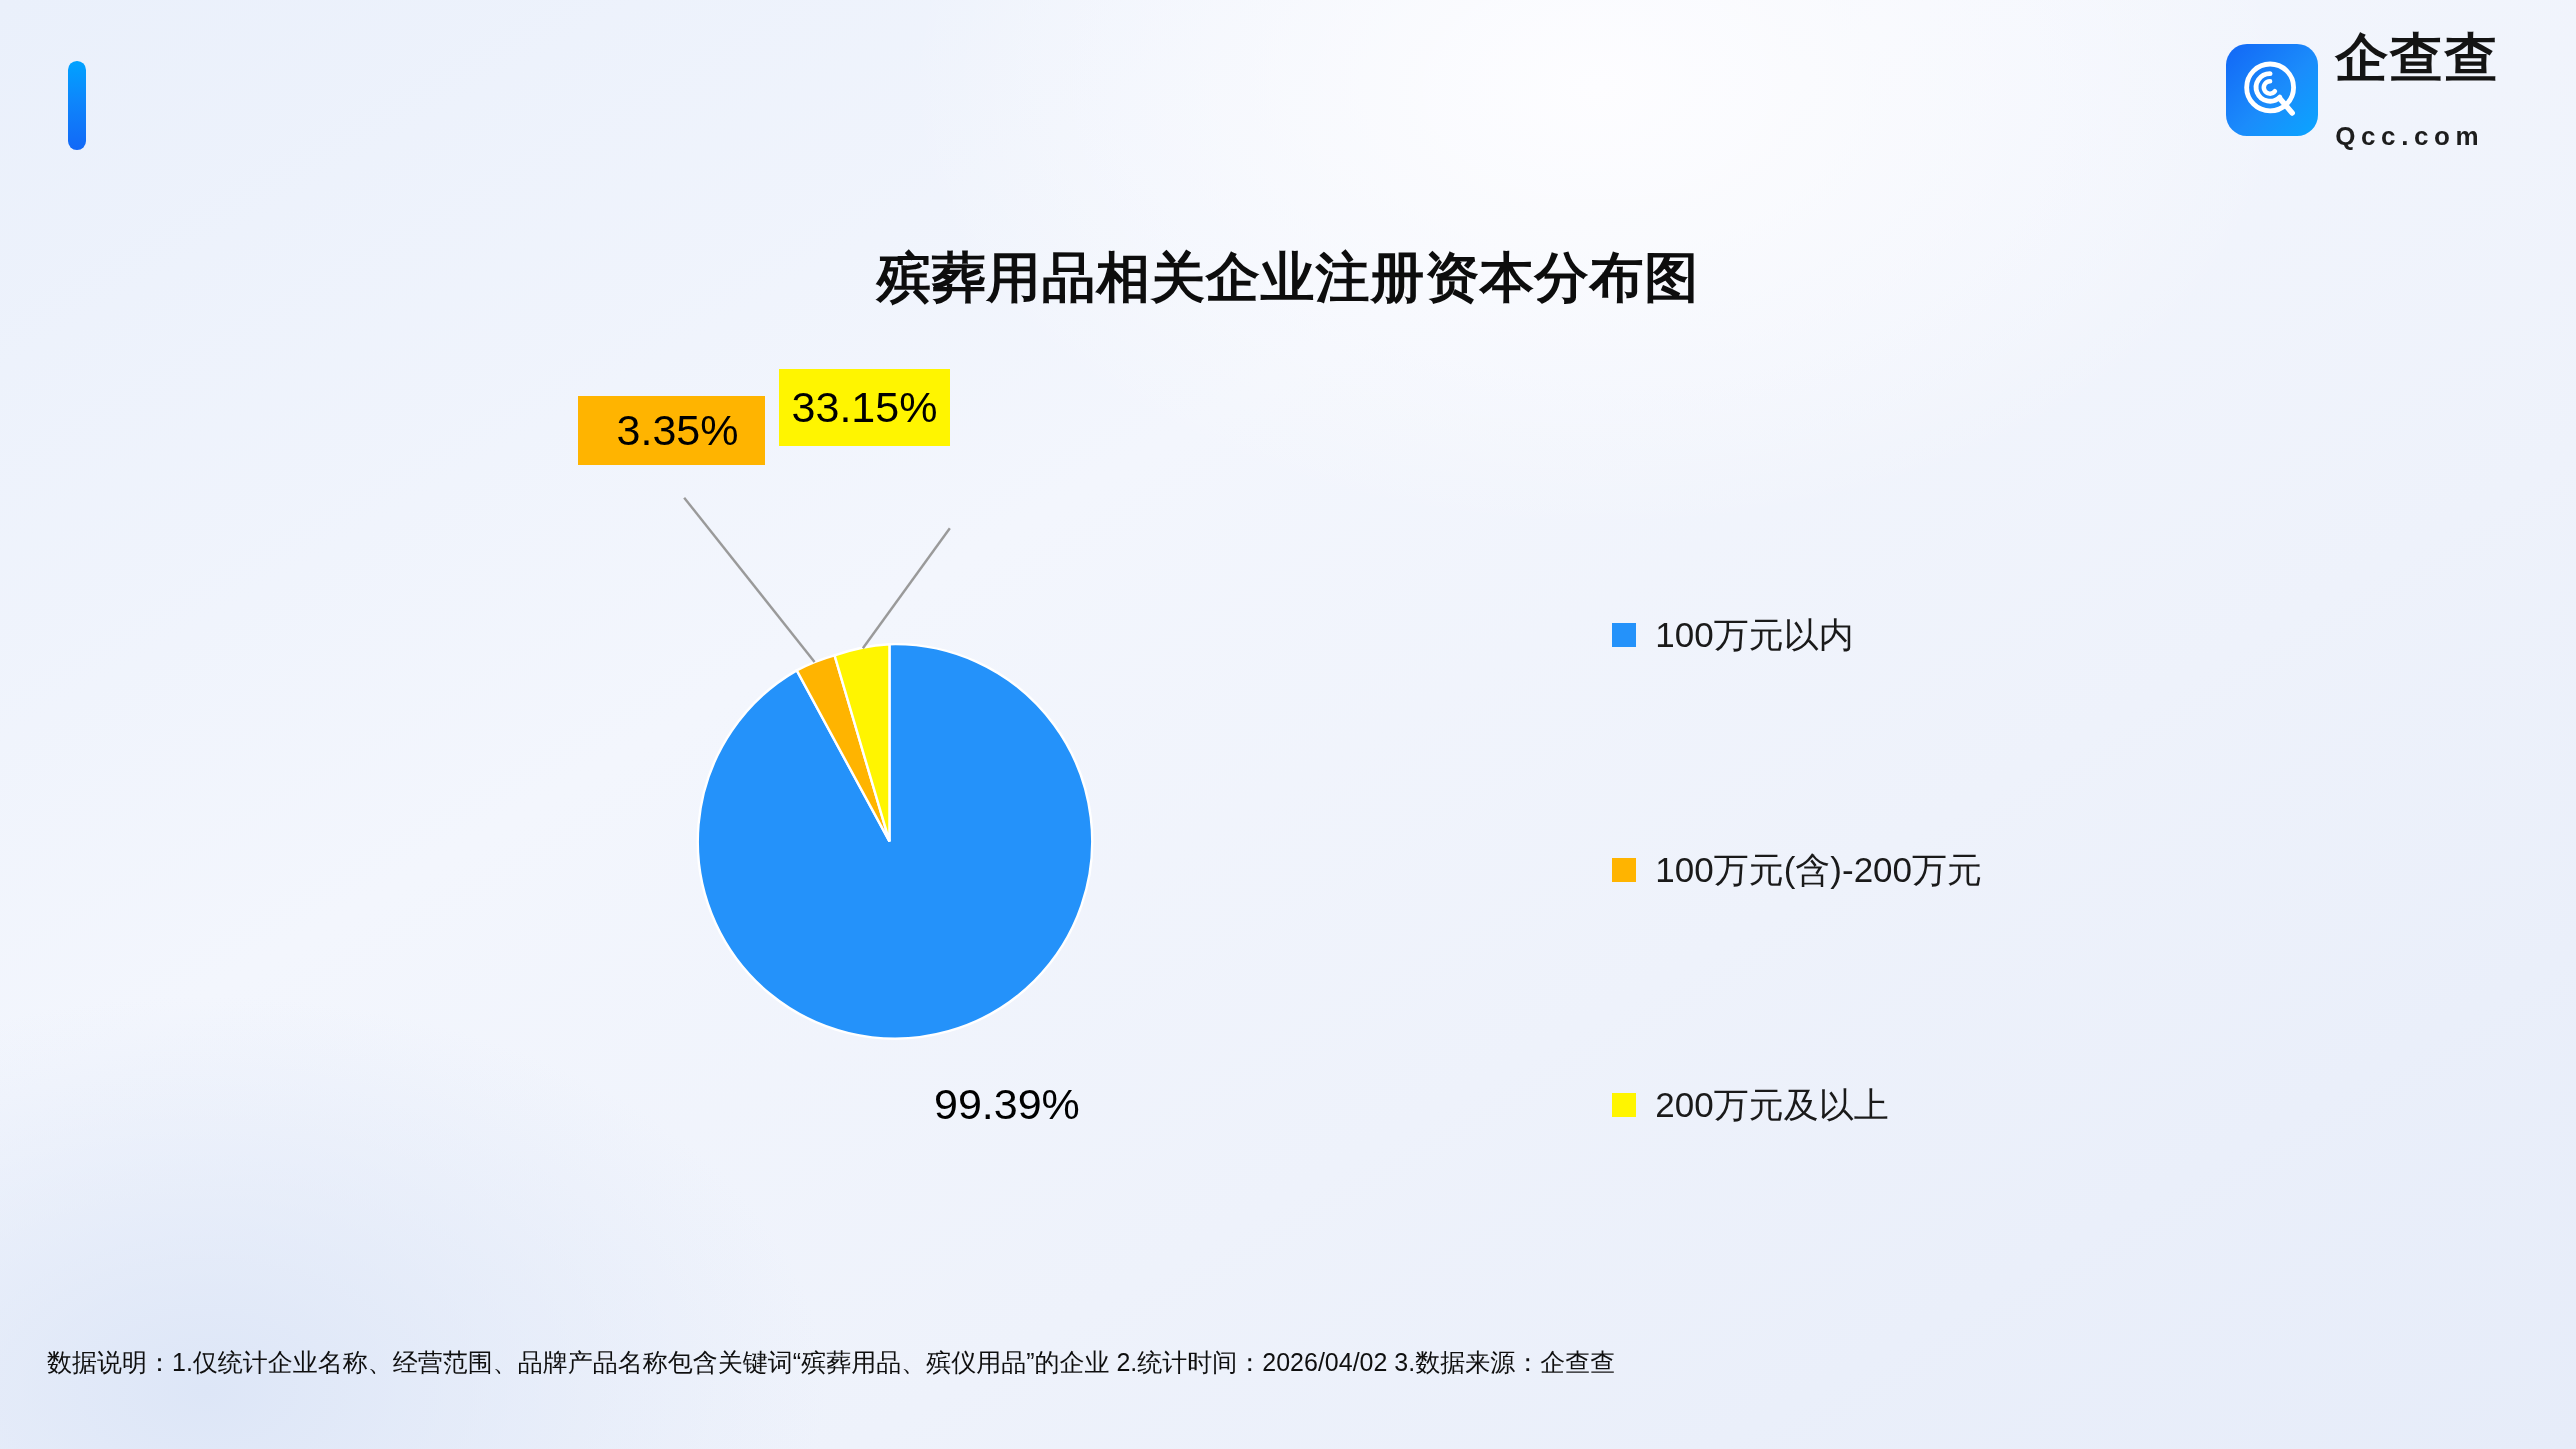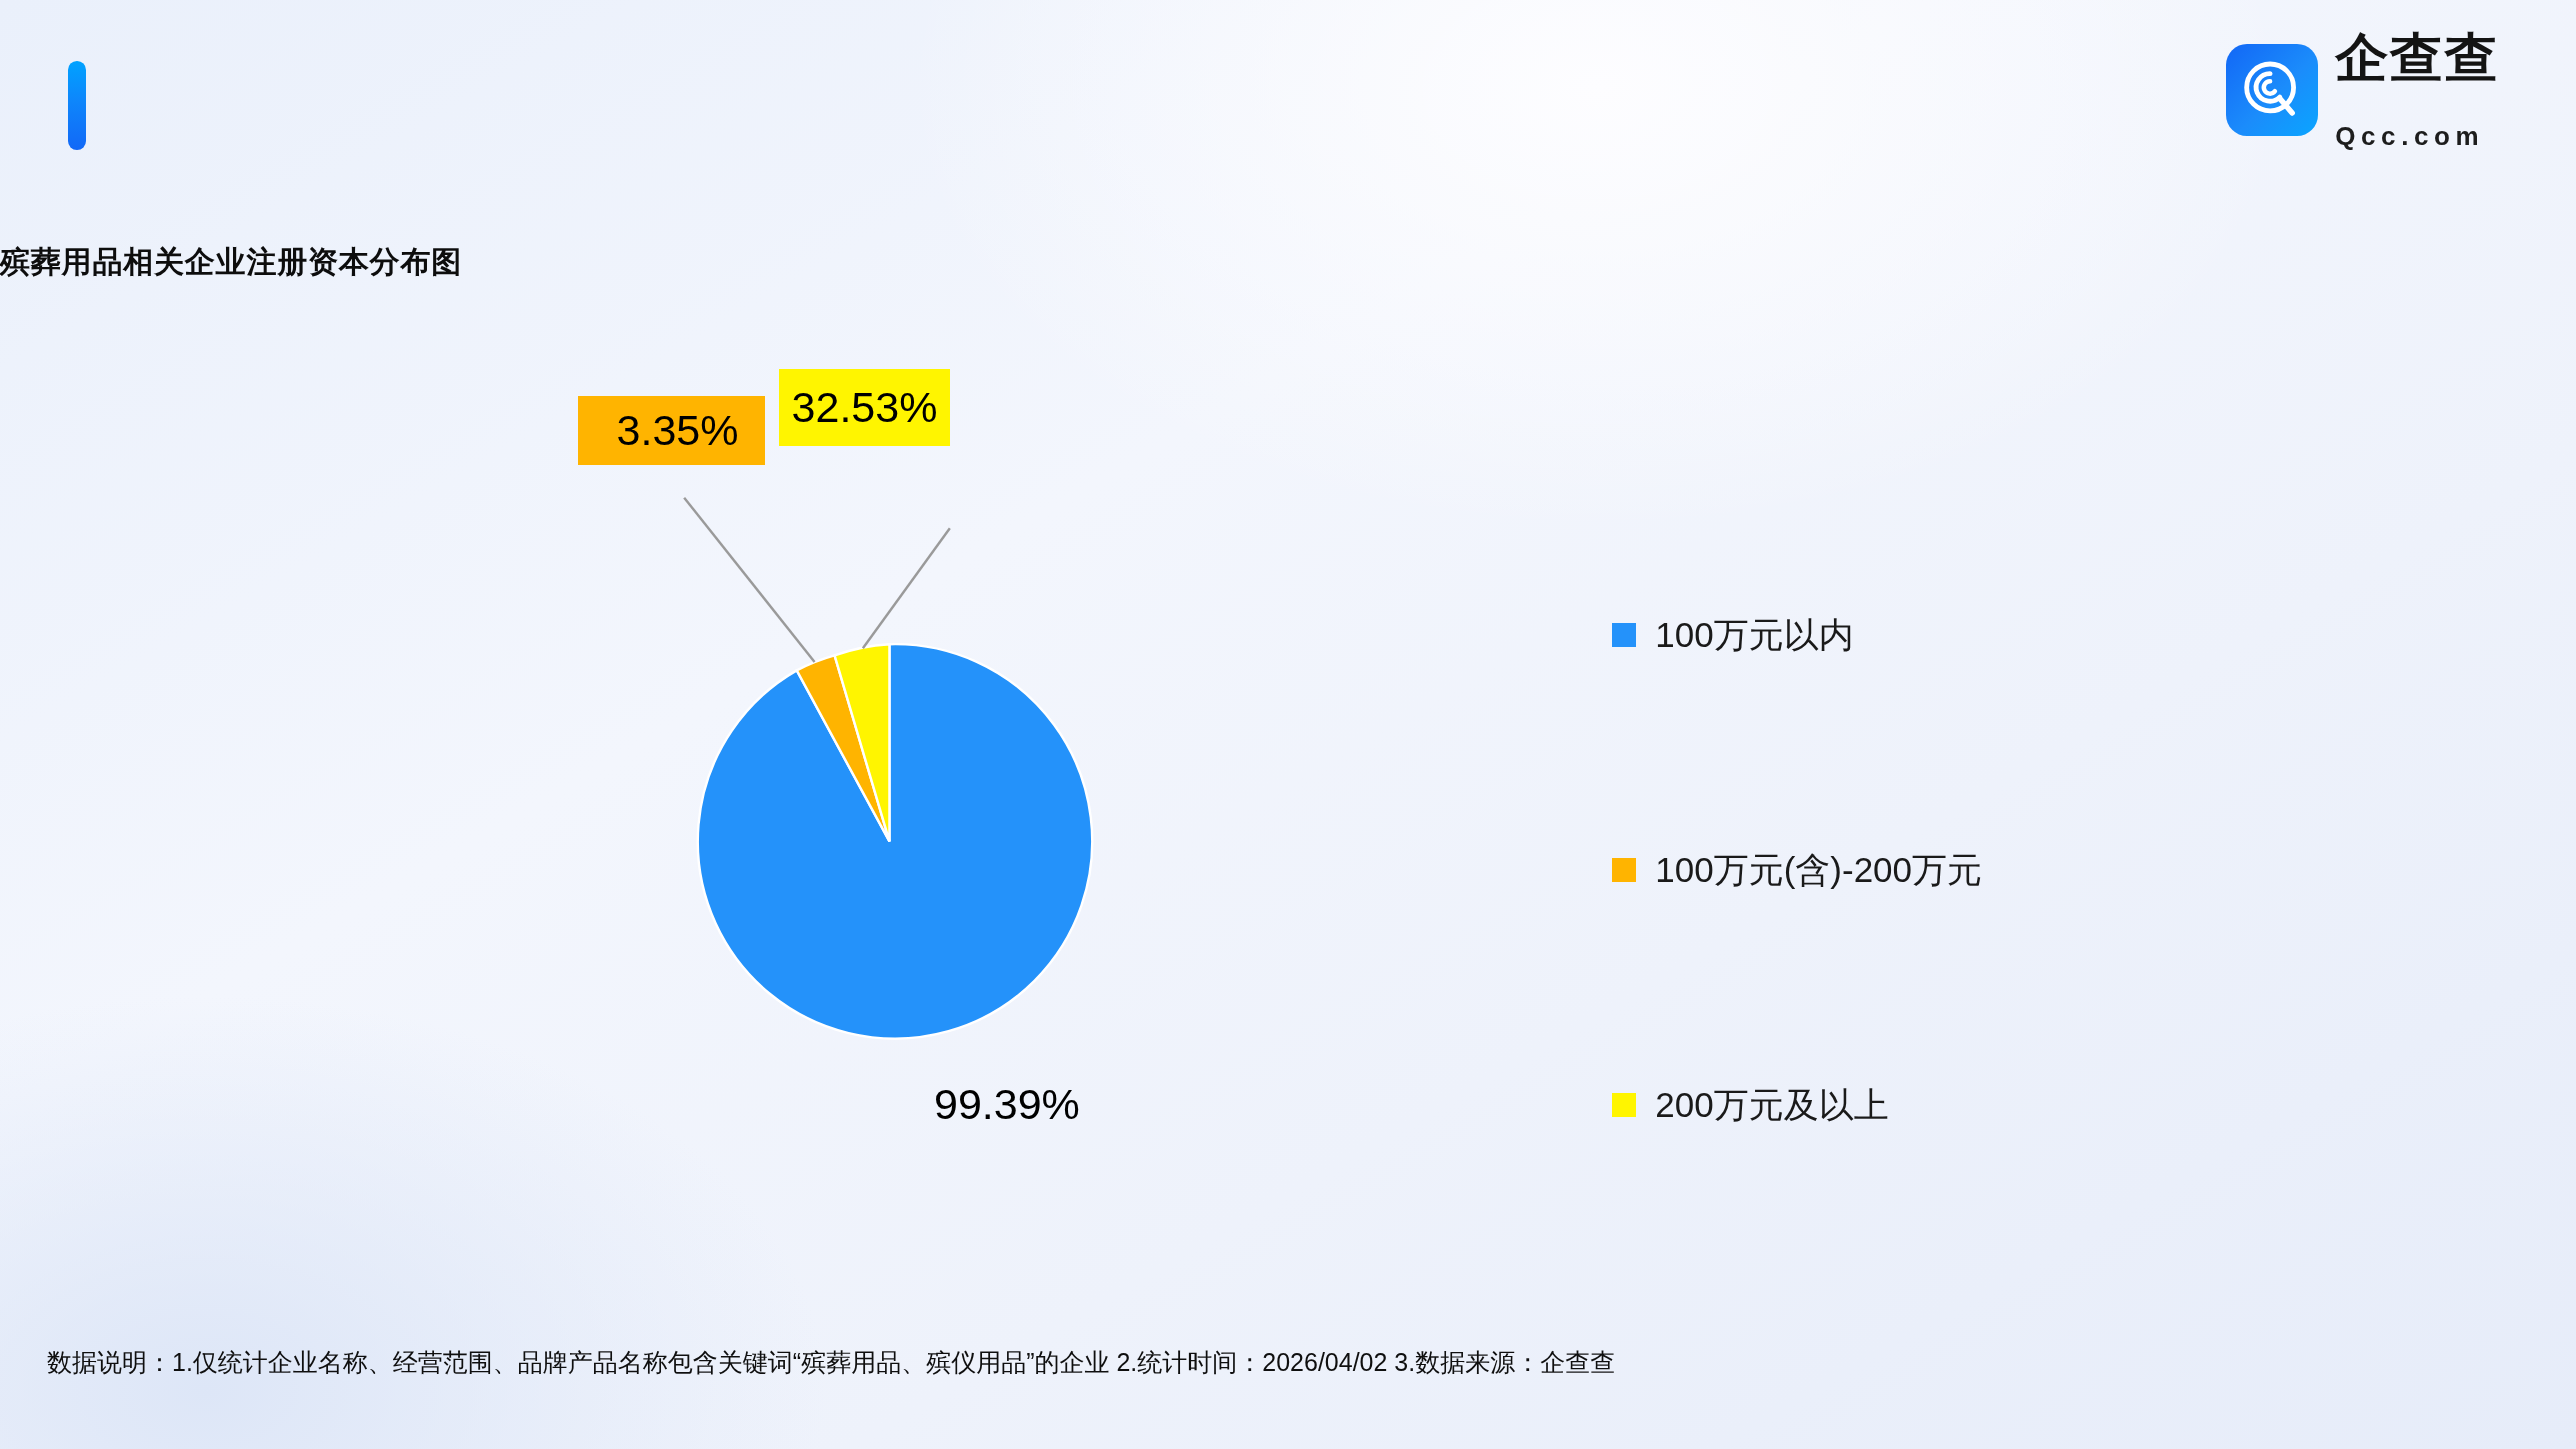--- a/index.html
+++ b/index.html
@@ -84,21 +84,22 @@
     line-height: 29px;
     margin-top: 1.6px;
   }
 
   
   .chart-title {
     position: absolute;
     left: 0;
     right: 0;
     top: 242px;
-    font-size: 30px;
+    text-align: center;
+    font-size: 54px;
     font-weight: 700;
     color: #0d0d0d;
     letter-spacing: 0.8px;
   }
   .pie-svg {
     position: absolute;
     left: 499px;
     top: 451px;
     width: 797px;
     height: 797px;
@@ -204,21 +205,21 @@
 
     <path d="M 485 485 L 369.85 272.47 A 245 245 0 0 1 416.87 253.87 Z" fill="#ffb400" stroke="#ffffff" stroke-width="3"></path>
 
     <path d="M 485 485 L 416.87 253.87 A 245 245 0 0 1 485 240 Z" fill="#fff500" stroke="#ffffff" stroke-width="3"></path>
 
     <line x1="392" y1="262" x2="230" y2="58" stroke="#9a9a9a" stroke-width="3"></line>
     <line x1="452" y1="245" x2="560" y2="96" stroke="#9a9a9a" stroke-width="3"></line>
   </svg>
 
   <div class="callout orange">3.35%</div>
-  <div class="callout yellow">32.53%</div>
+  <div class="callout yellow">33.15%</div>
   <div class="slice-label-big">99.39%</div>
 
   <div class="legend">
     <div class="legend-item">
       <span class="legend-swatch" style="background:#2492fa"></span>
       <span class="legend-label">100万元以内</span>
     </div>
     <div class="legend-item">
       <span class="legend-swatch" style="background:#ffb400"></span>
       <span class="legend-label">100万元(含)-200万元</span>

